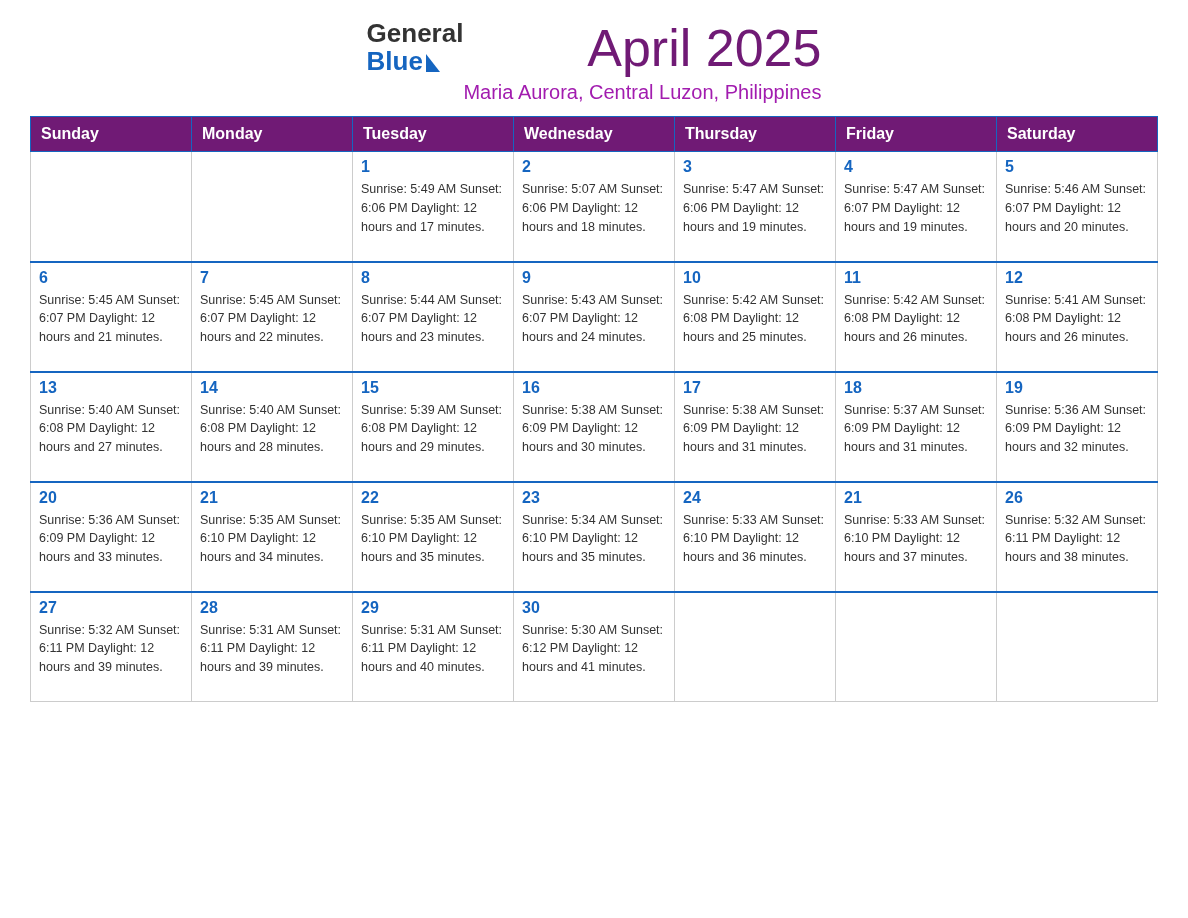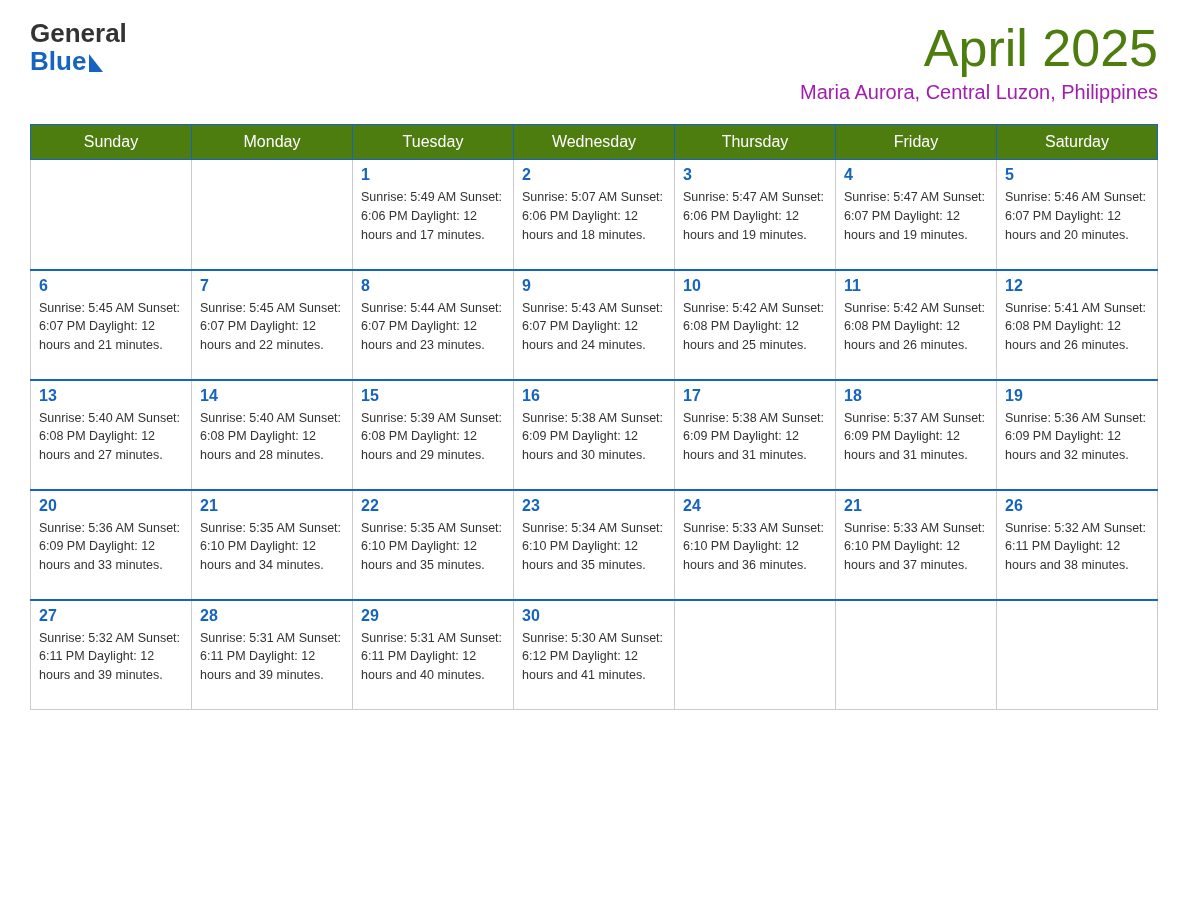--- a/index.html
+++ b/index.html
@@ -6,50 +6,50 @@
     body {
       font-family: Arial, Helvetica, sans-serif;
       background: #fff;
       color: #333;
       width: 1188px;
       min-height: 918px;
       padding: 20px 30px;
     }
     .header-area {
       display: flex;
-      justify-content: space-between;
+      justify-content: center;
       align-items: flex-start;
-      margin-bottom: 20px;
+      margin-bottom: 12px;
     }
     .title-area {
       text-align: right;
     }
     .month-title {
       font-size: 52px;
       font-weight: normal;
-      color: #4d7c0f;
+      color: #701a75;
       line-height: 1.1;
     }
     .location-title {
       font-size: 20px;
       color: #a21caf;
       margin-top: 4px;
     }
     .calendar {
       width: 100%;
       border-collapse: collapse;
       table-layout: fixed;
     }
     .calendar th {
-      background-color: #4d7c0f;
+      background-color: #701a75;
       color: #fff;
       padding: 8px 10px;
-      text-align: center;
+      text-align: left;
       font-size: 16px;
-      font-weight: normal;
+      font-weight: bold;
       border: 1px solid #1565c0;
     }
     .calendar td {
       border: 1px solid #ccc;
       vertical-align: top;
       padding: 6px 8px;
       height: 110px;
     }
     .calendar tr:first-child td {
       border-top: none;

